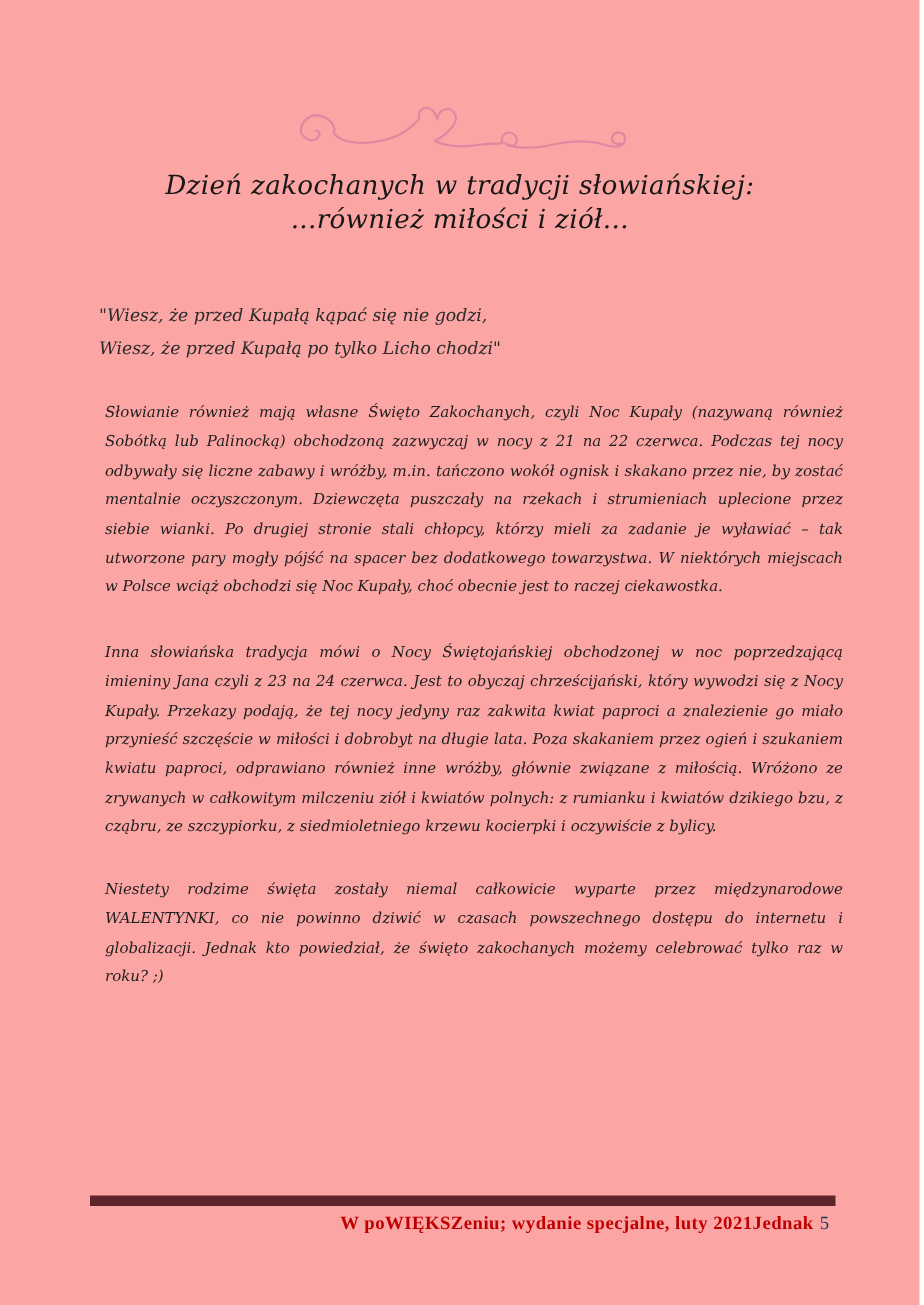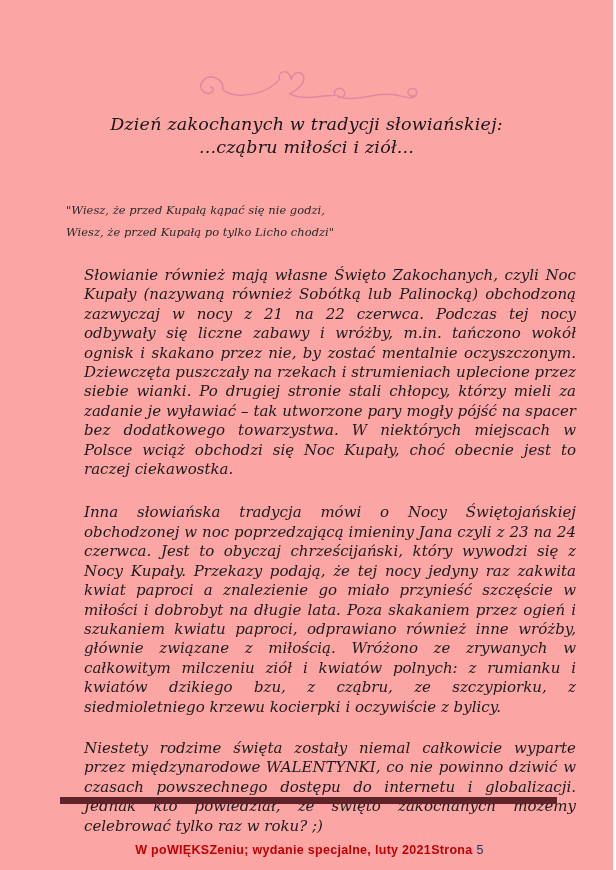--- a/index.html
+++ b/index.html
@@ -37,52 +37,51 @@
     top:199px; left:66px;
     font-style:italic;
     font-size:11.5px;
     line-height:22px;
     color:#2a2a2a;
   }
 
   
   .article {
     position:absolute;
-    top:266px; left:84px;
+    top:266px; left:70px;
     width:492px;
     font-style:italic;
-    font-size:15px;
+    font-size:10px;
     line-height:19.4px;
     color:#1c1c1c;
   }
   .para { margin:0; }
   .justify { text-align:justify; text-align-last:left; }
   .gap-sm { margin-top:13px; }
   .gap-xs { margin-top:24px; }
   .gap-lg { margin-top:22px; }
 
   
   .footer-bar {
     position:absolute;
     top:797px; left:60px;
     width:497px; height:7px;
     background:#5e2429;
   }
   .footer {
     position:absolute;
     top:808px; left:66px; right:60px;
     display:flex;
-    justify-content:center;
+    justify-content:flex-end;
     align-items:baseline;
-    font-family:Liberation Sans, sans-serif;
+    font-family:Liberation Serif, serif;
     font-weight:bold;
     font-size:12.5px;
     color:#c00000;
     letter-spacing:0.3px;
-    margin-top:35px;
   }
   .pageno .num {
     color:#17365d;
     font-weight:normal;
     margin-left:4px;
   }
 </style>
 </head>
 <body>
 
@@ -107,33 +106,33 @@
              C 160.5 30 153 34.5 150.5 29.5
              C 156 33.5 170 33.5 183 30.5
              C 195 27.8 207 27.5 217 30.5
              C 225 33 231.5 32.5 231.5 26.5
              C 231.5 21.5 224.5 21 222.8 25.5
              C 221.7 28.8 226 31 228.5 29.8" fill="none" stroke="#dd8aa0" stroke-width="1.5" stroke-linecap="round" stroke-linejoin="round"></path>
   </svg>
 
   <div class="title">
     <div>Dzień zakochanych w tradycji słowiańskiej:</div>
-    <div>...cząbru miłości i ziół...</div>
+    <div>...również miłości i ziół...</div>
   </div>
 
   <div class="quote">
     <div>"Wiesz, że przed Kupałą kąpać się nie godzi,</div>
     <div>Wiesz, że przed Kupałą po tylko Licho chodzi"</div>
   </div>
 
   <div class="article">
     <p class="para justify">Słowianie również mają własne Święto Zakochanych, czyli Noc Kupały (nazywaną również Sobótką lub Palinocką) obchodzoną zazwyczaj w nocy z 21 na 22 czerwca. Podczas tej nocy odbywały się liczne zabawy i wróżby, m.in. tańczono wokół ognisk i skakano przez nie, by zostać mentalnie oczyszczonym. Dziewczęta puszczały na rzekach i strumieniach uplecione przez siebie wianki. Po drugiej stronie stali chłopcy, którzy mieli za zadanie je wyławiać – tak utworzone pary mogły pójść na spacer bez dodatkowego towarzystwa. W niektórych miejscach w Polsce wciąż obchodzi się Noc Kupały, choć obecnie jest to raczej ciekawostka.</p>
     <p class="para justify gap-xs">Inna słowiańska tradycja mówi o Nocy Świętojańskiej obchodzonej w noc poprzedzającą imieniny Jana czyli z 23 na 24 czerwca. Jest to obyczaj chrześcijański, który wywodzi się z Nocy Kupały. Przekazy podają, że tej nocy jedyny raz zakwita kwiat paproci a znalezienie go miało przynieść szczęście w miłości i dobrobyt na długie lata. Poza skakaniem przez ogień i szukaniem kwiatu paproci, odprawiano również inne wróżby, głównie związane z miłością. Wróżono ze zrywanych w całkowitym milczeniu ziół i kwiatów polnych: z rumianku i kwiatów dzikiego bzu, z cząbru, ze szczypiorku, z siedmioletniego krzewu kocierpki i oczywiście z bylicy.</p>
     <p class="para justify gap-lg">Niestety rodzime święta zostały niemal całkowicie wyparte przez międzynarodowe WALENTYNKI, co nie powinno dziwić w czasach powszechnego dostępu do internetu i globalizacji. Jednak kto powiedział, że święto zakochanych możemy celebrować tylko raz  w roku? ;)</p>
   </div>
 
   <div class="footer-bar"></div>
   <div class="footer">
     <span>W poWIĘKSZeniu; wydanie specjalne, luty 2021</span>
-    <span class="pageno"><span>Strona</span><span class="num">5</span></span>
+    <span class="pageno"><span>Jednak</span><span class="num">5</span></span>
   </div>
 
 </div>
 
 </body></html>

